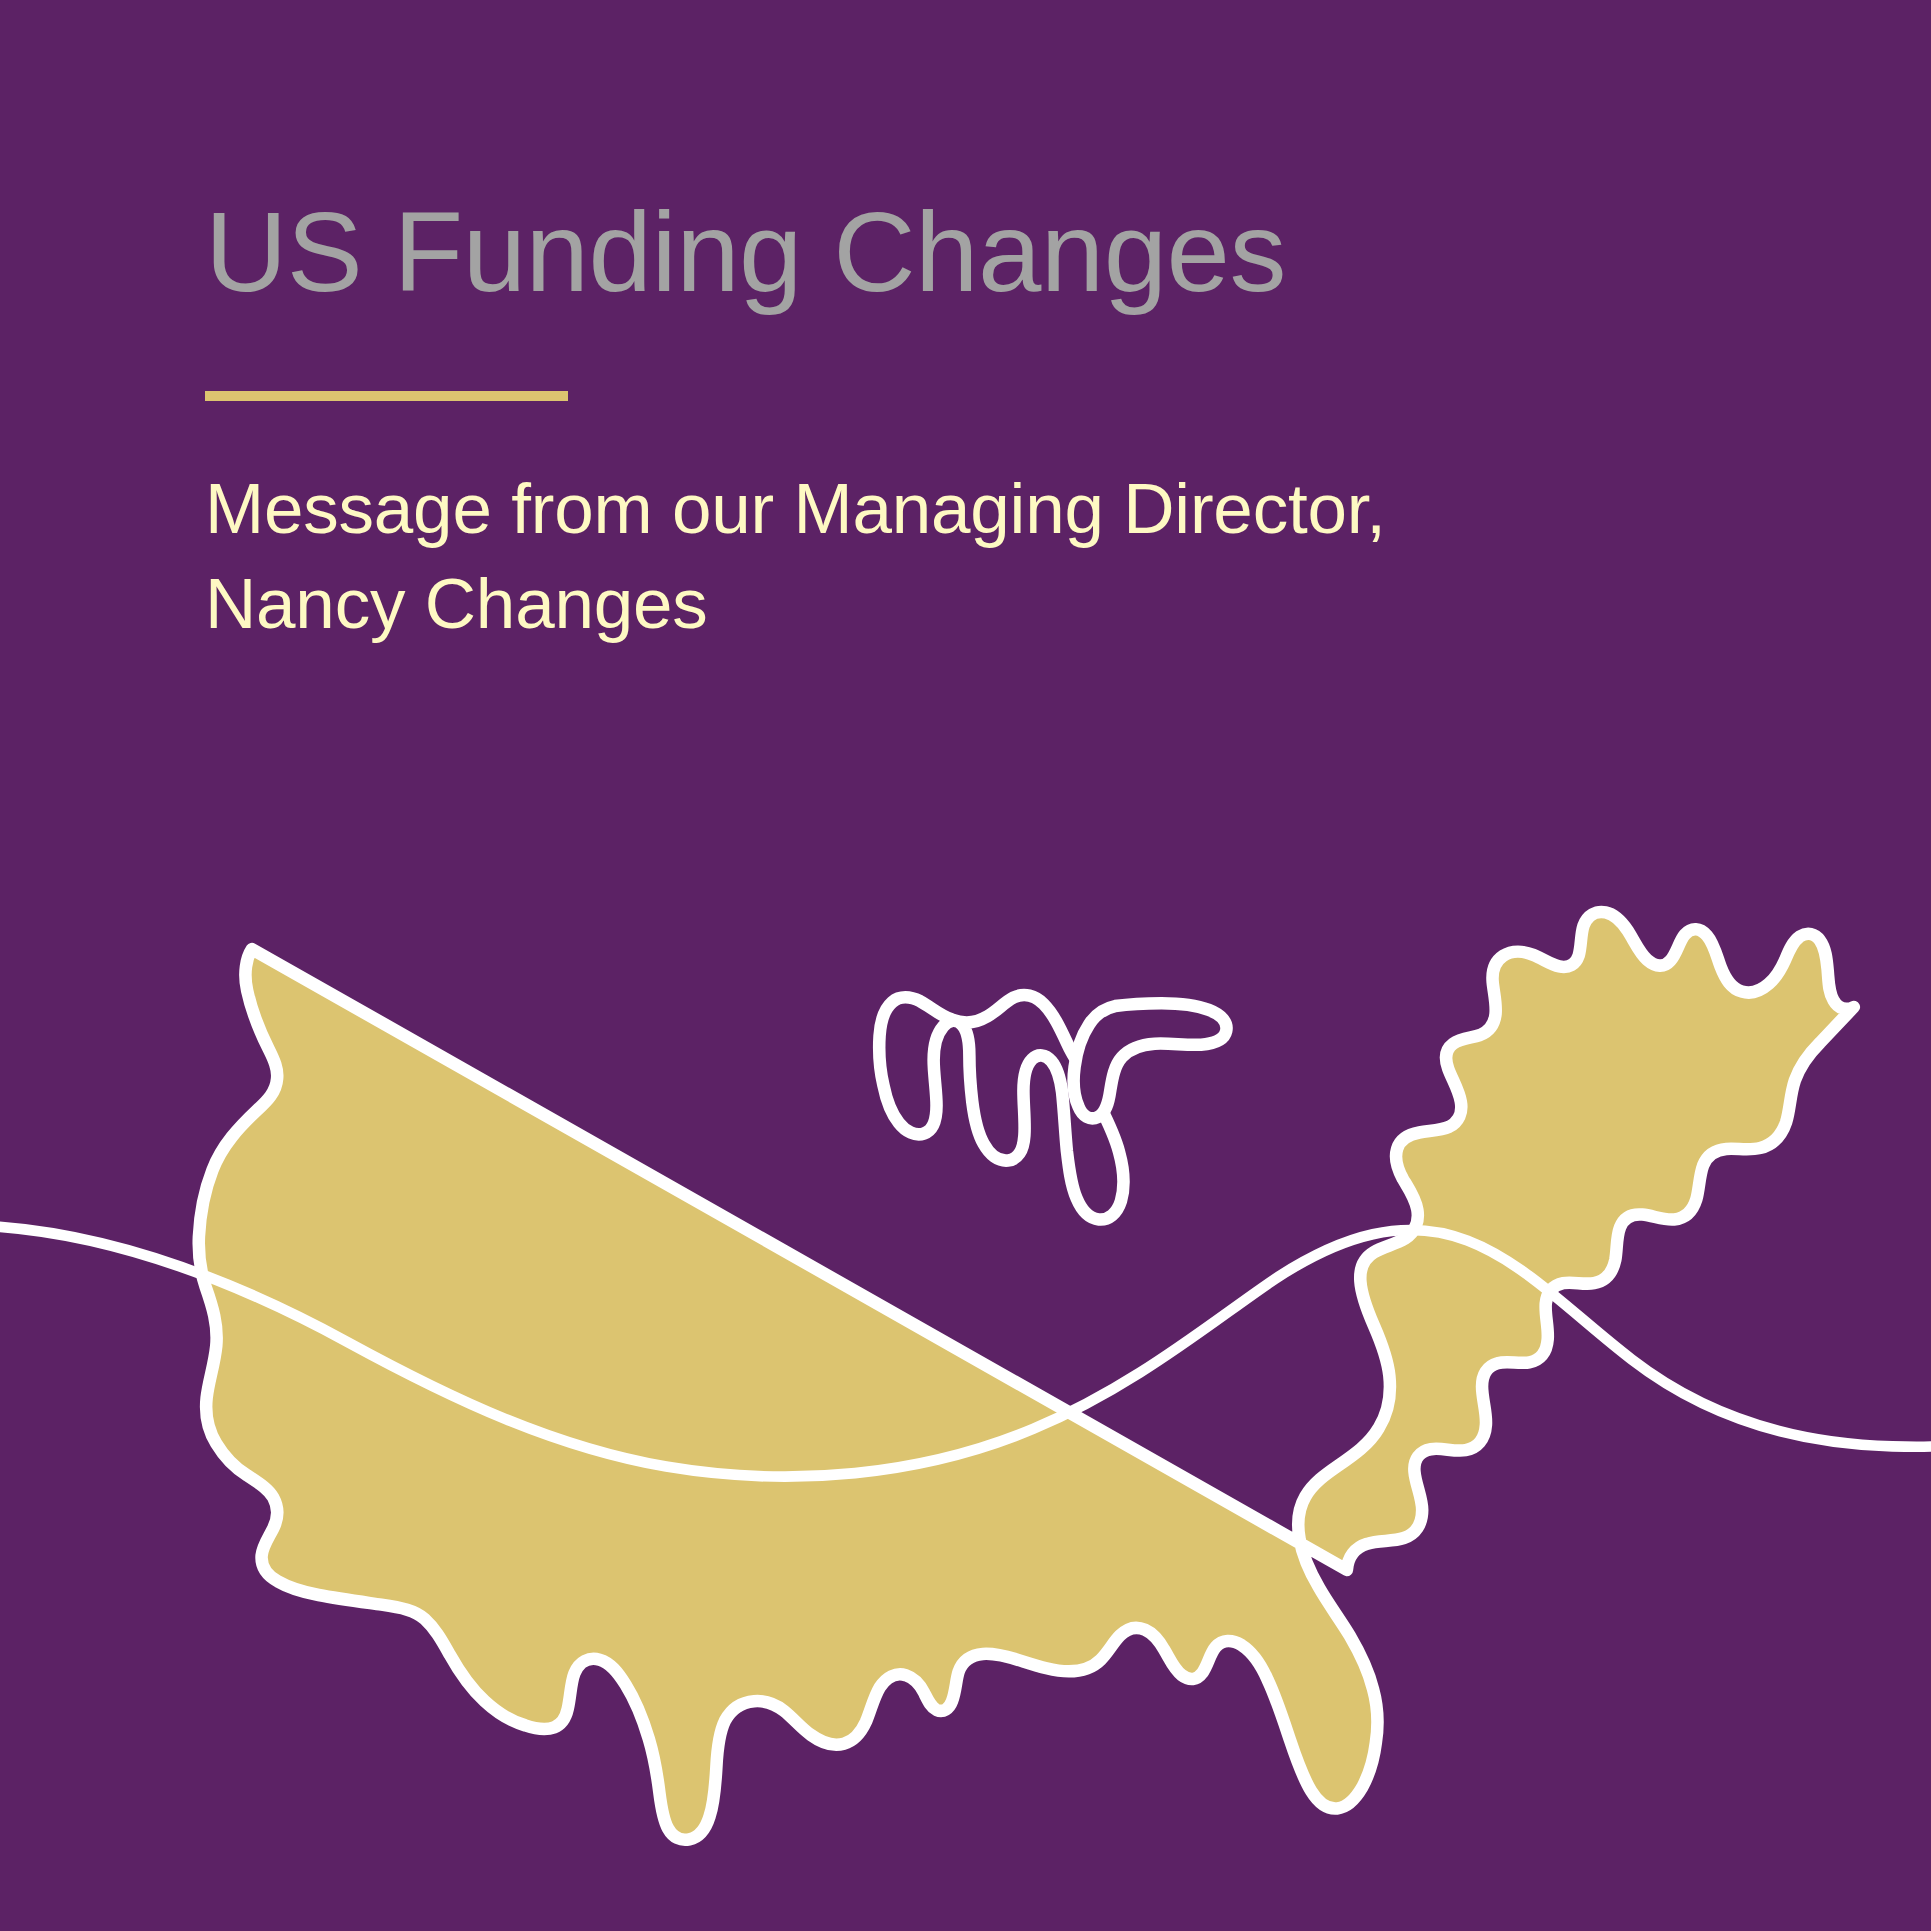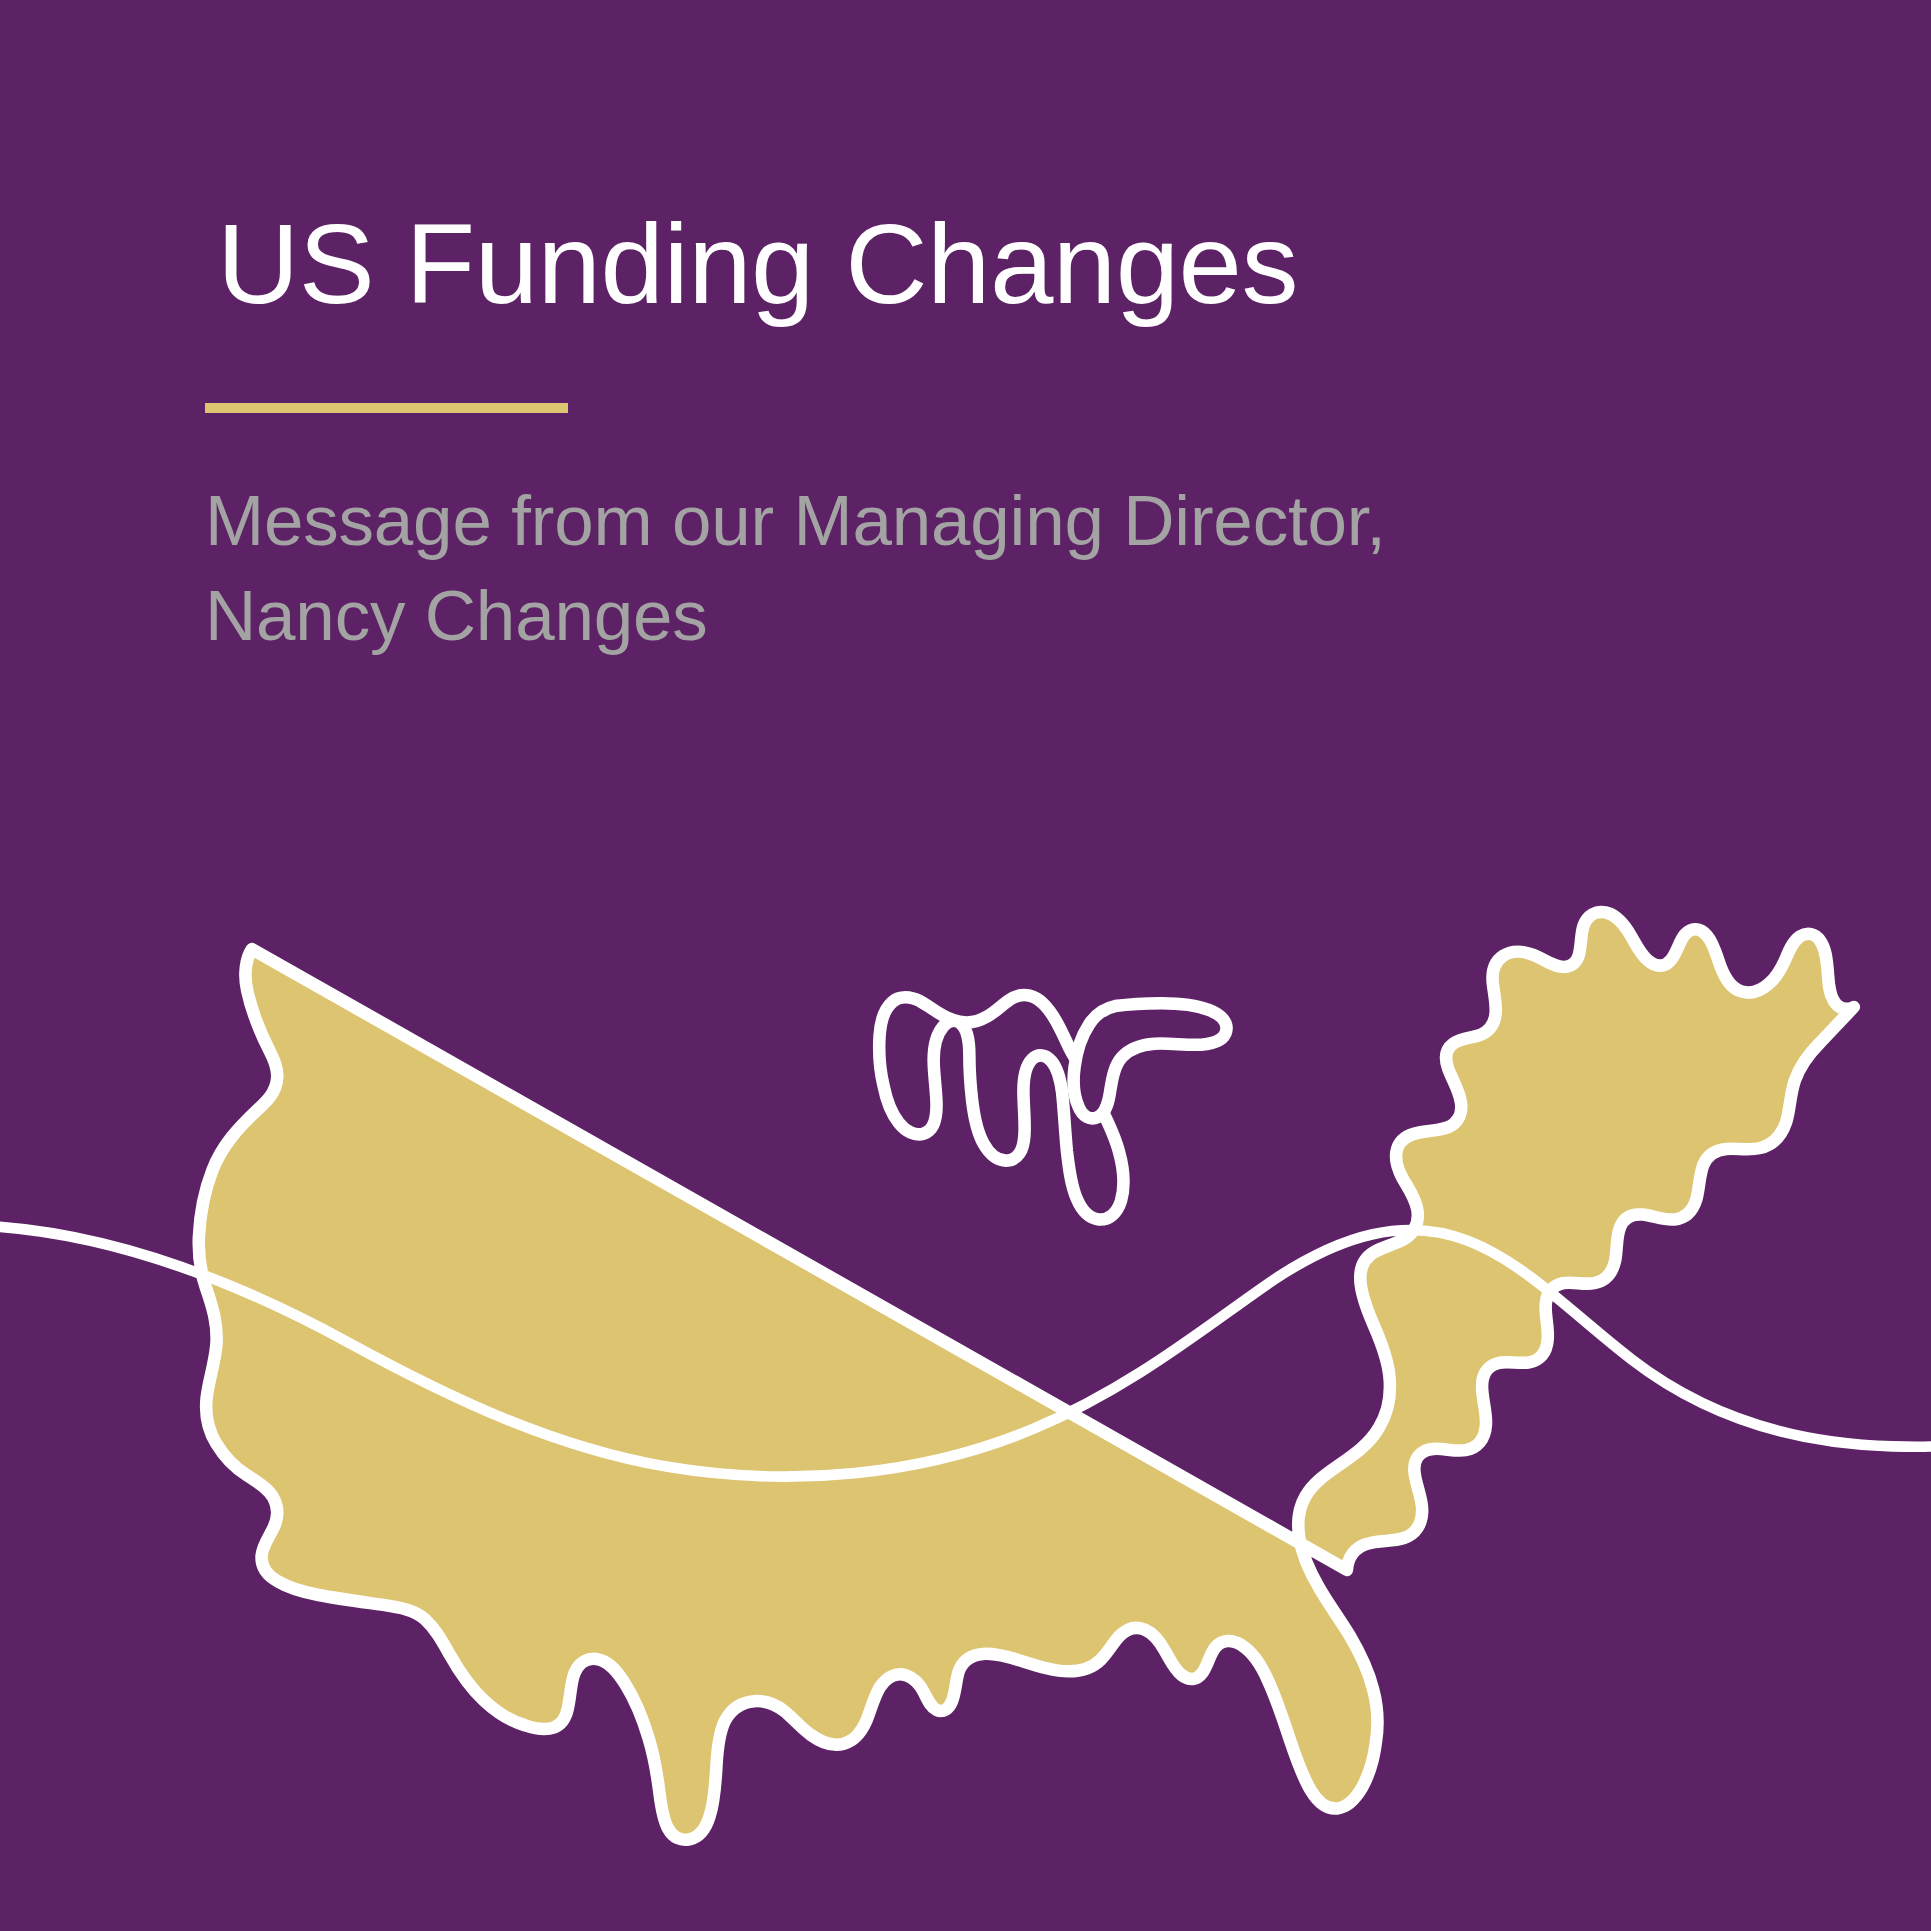--- a/index.html
+++ b/index.html
@@ -21,45 +21,45 @@
     inset: 0;
     background: #5C2265;
   }
   #text-block {
     position: absolute;
     left: 205px;
     top: 188px;
     width: 1564px;
   }
   #title {
-    margin: 12px;
+    margin: 0;
     font-size: 114px;
     line-height: 1.12;
     font-weight: 400;
     letter-spacing: -0.5px;
-    color: #ffffff;
+    color: #a3a3a3;
     white-space: nowrap;
   }
   #divider-wrap {
     margin-top: 75px;
     height: 11.6px;
   }
   #divider {
     width: 363px;
     height: 10.6px;
     background: #DCC470;
   }
   #subtitle {
     margin: 0;
     margin-top: 60px;
     font-size: 71px;
     line-height: 1.33;
     font-weight: 400;
     letter-spacing: -0.2px;
-    color: #a3a3a3;
+    color: #fef9c3;
     max-width: 1583px;
   }
   #subtitle .ln { display: block; }
   #map-layer {
     position: absolute;
     left: 0;
     top: 0;
     width: 1931px;
     height: 1931px;
     pointer-events: none;

